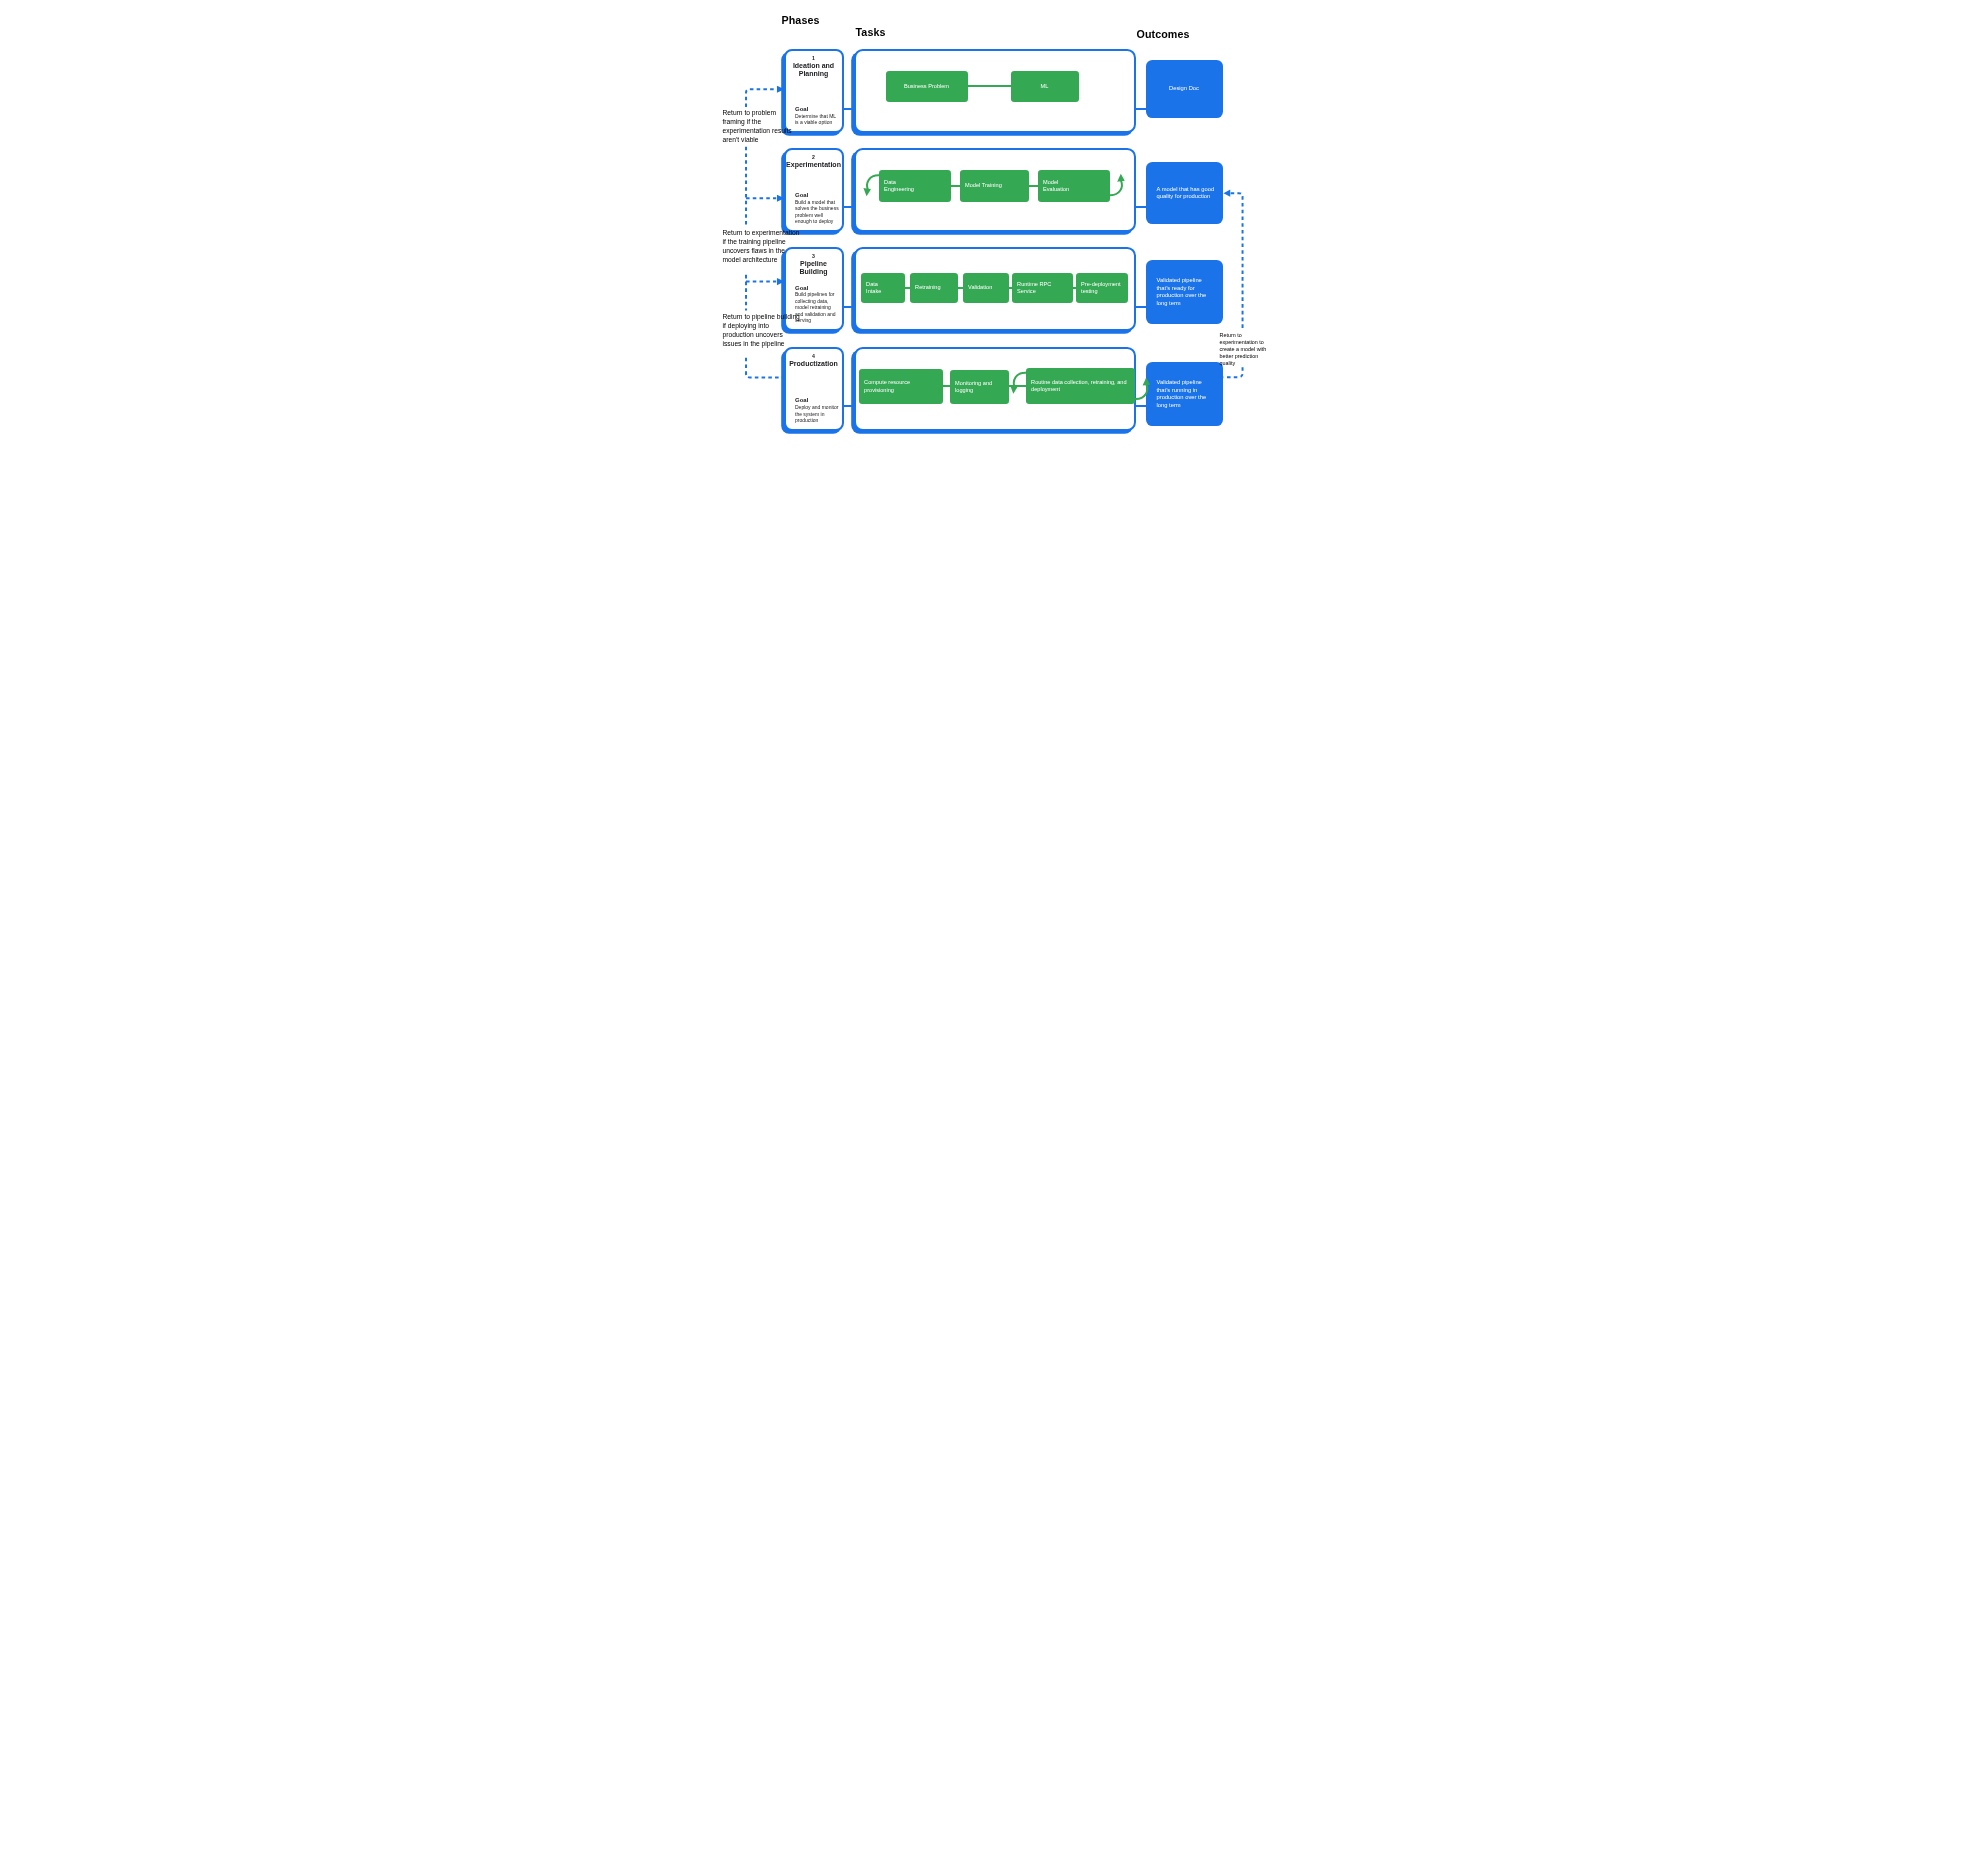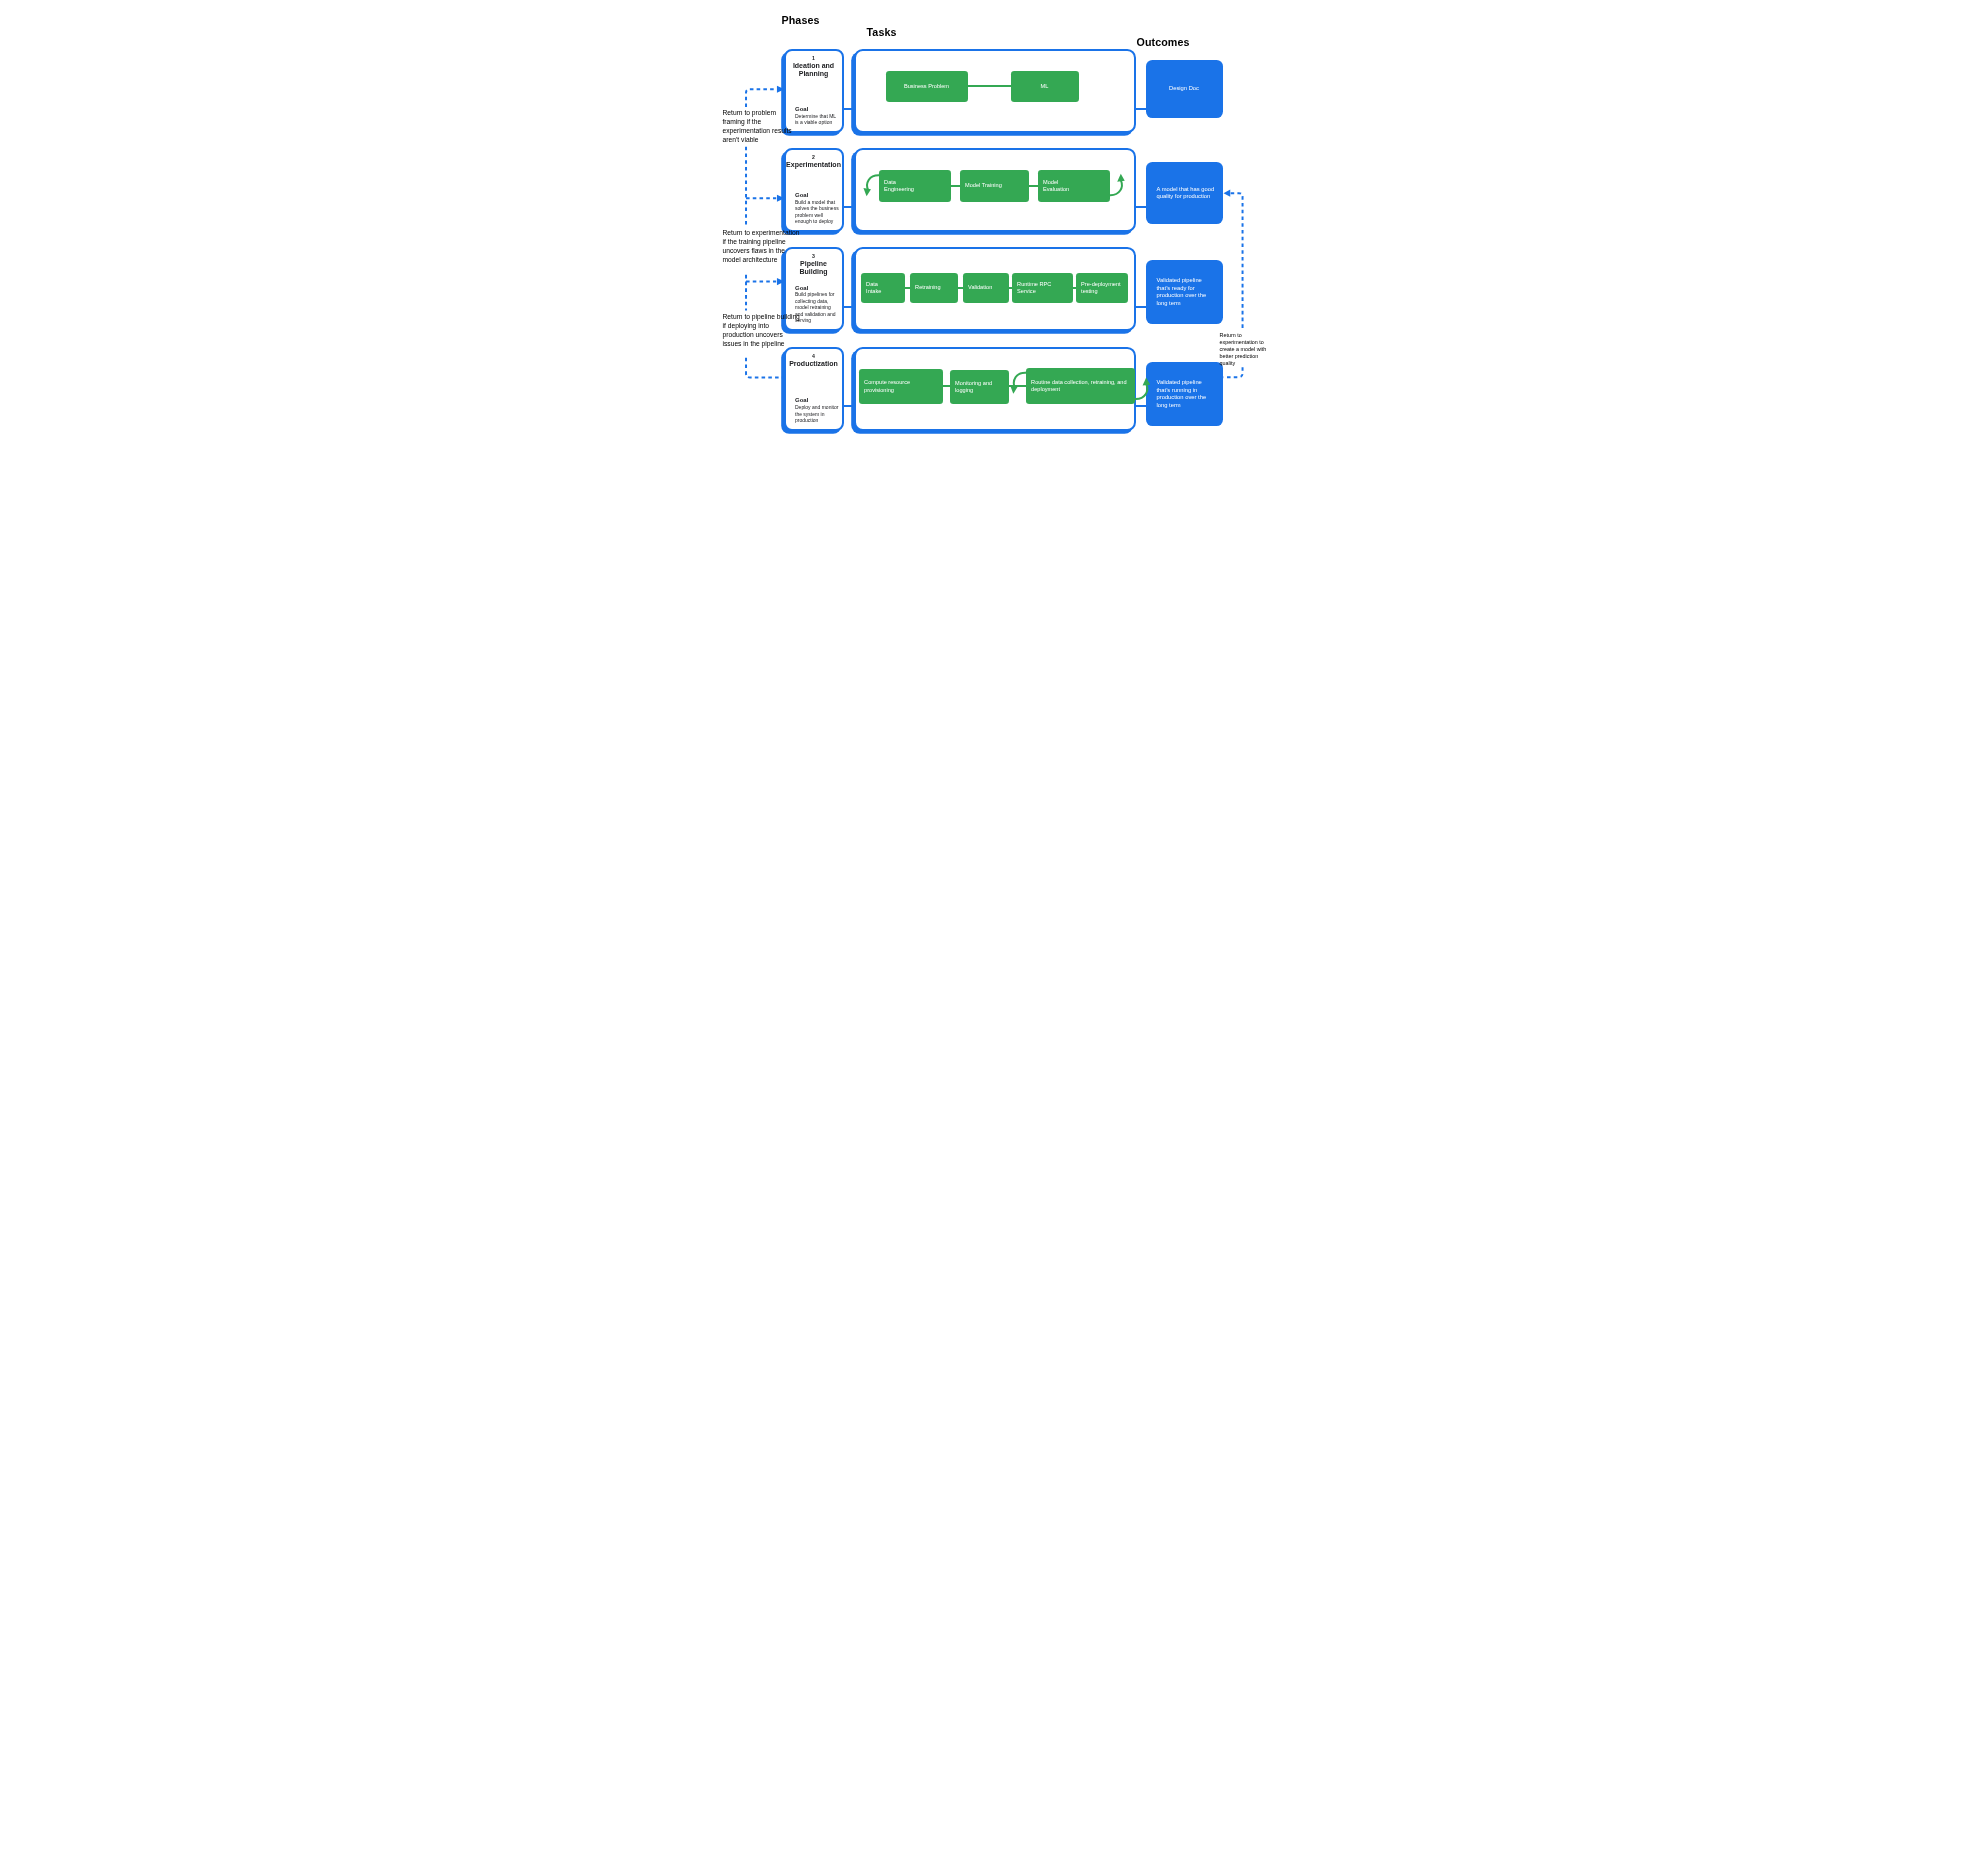--- a/index.html
+++ b/index.html
@@ -36,22 +36,22 @@
   .ann.big{font-size:6.7px;line-height:9px;}
   .ann.small{font-size:5.4px;line-height:7px;}
   svg.layer{position:absolute;left:0;top:0;z-index:6;pointer-events:none;}
 </style>
 </head>
 <body>
 
 <div class="stage">
 
   <div class="hdr" style="left:71px;top:14px;">Phases</div>
-  <div class="hdr" style="left:156px;top:26px;">Tasks</div>
-  <div class="hdr" style="left:426px;top:36px;">Outcomes</div>
+  <div class="hdr" style="left:145px;top:26px;">Tasks</div>
+  <div class="hdr" style="left:426px;top:28px;">Outcomes</div>
 
   <div class="pcard" style="top:49px;">
     <div class="pnum">1</div>
     <div class="ptitle">Ideation and Planning</div>
     <div class="goal">
       <div class="glabel">Goal</div>
       <div class="gtext">Determine that ML is a viable option</div>
     </div>
   </div>
   <div class="tbox" style="top:49px;"></div>

